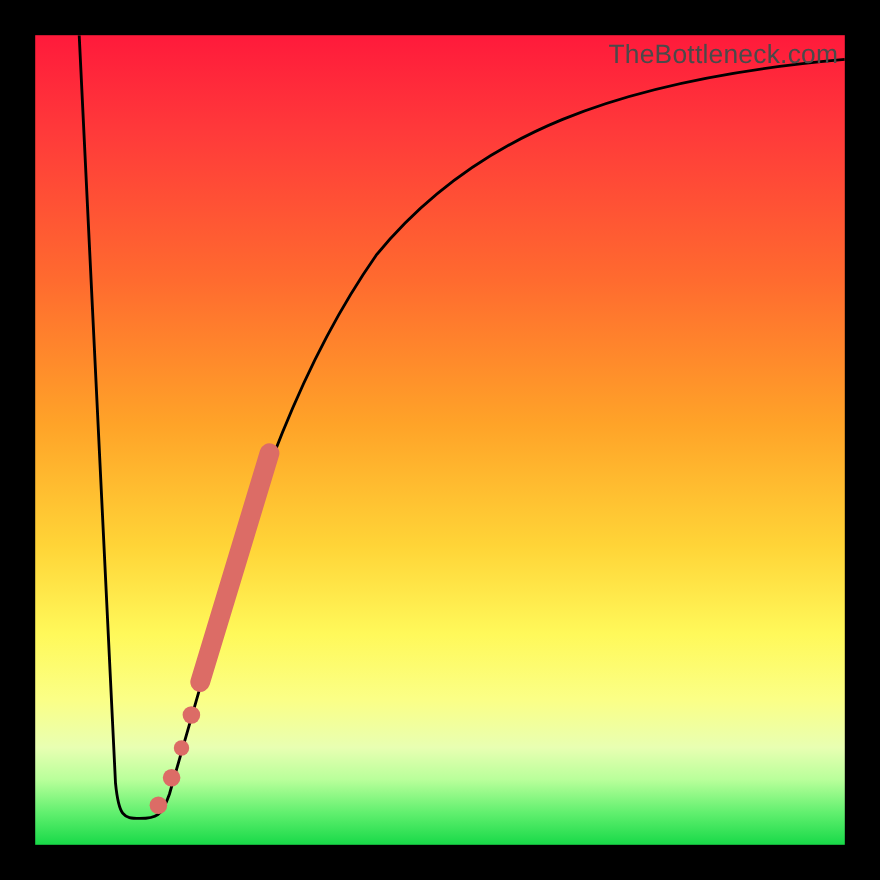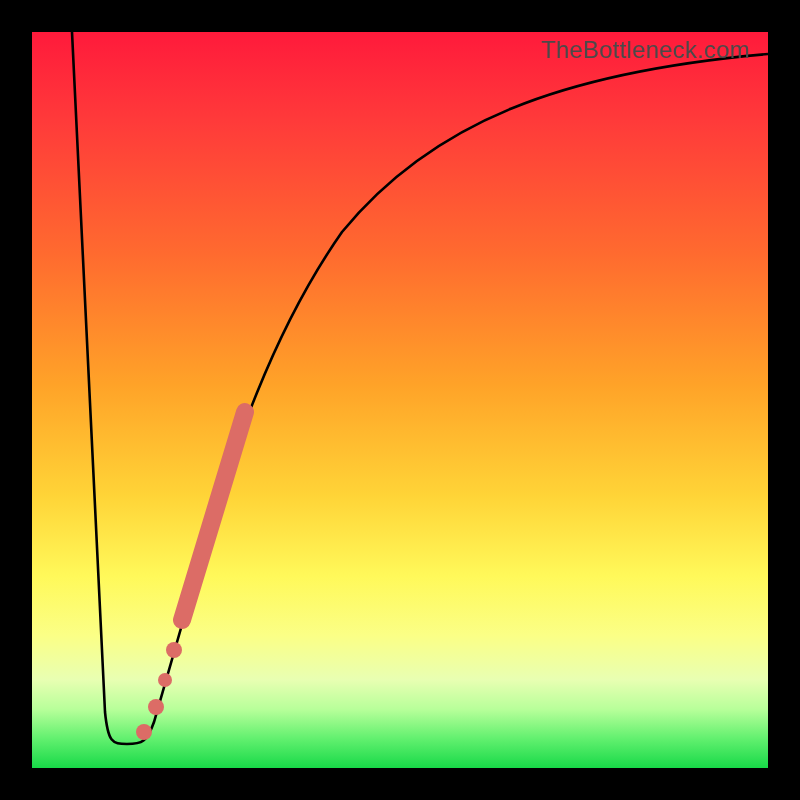--- a/index.html
+++ b/index.html
@@ -35,21 +35,21 @@
       #fbff86 82%,
       #e8ffb2 88%,
       #b8ff9a 92%,
       #62f06f 96%,
       #18d948 100%
     );
   }
   .watermark {
     position: absolute;
     top: 4px;
-    right: 18px;
+    right: 6px;
     color: #4a4a4a;
     font-size: 24px;
     font-weight: 400;
     letter-spacing: 0.2px;
     z-index: 5;
     pointer-events: none;
   }
   svg.curve {
     position: absolute;
     left: 0;

